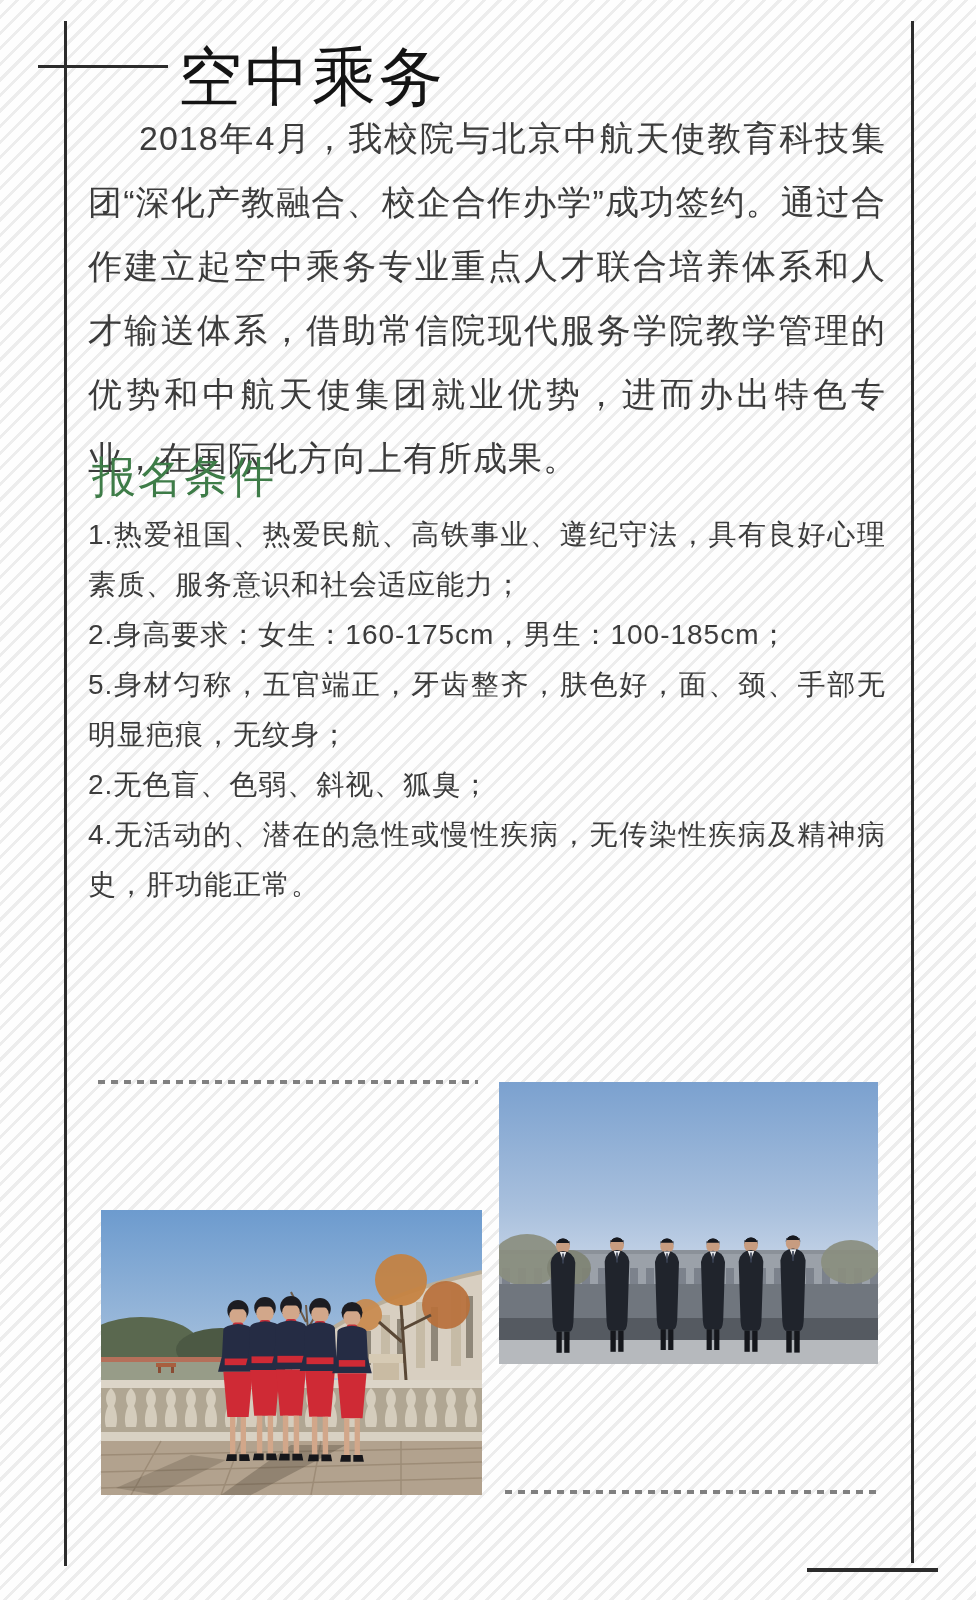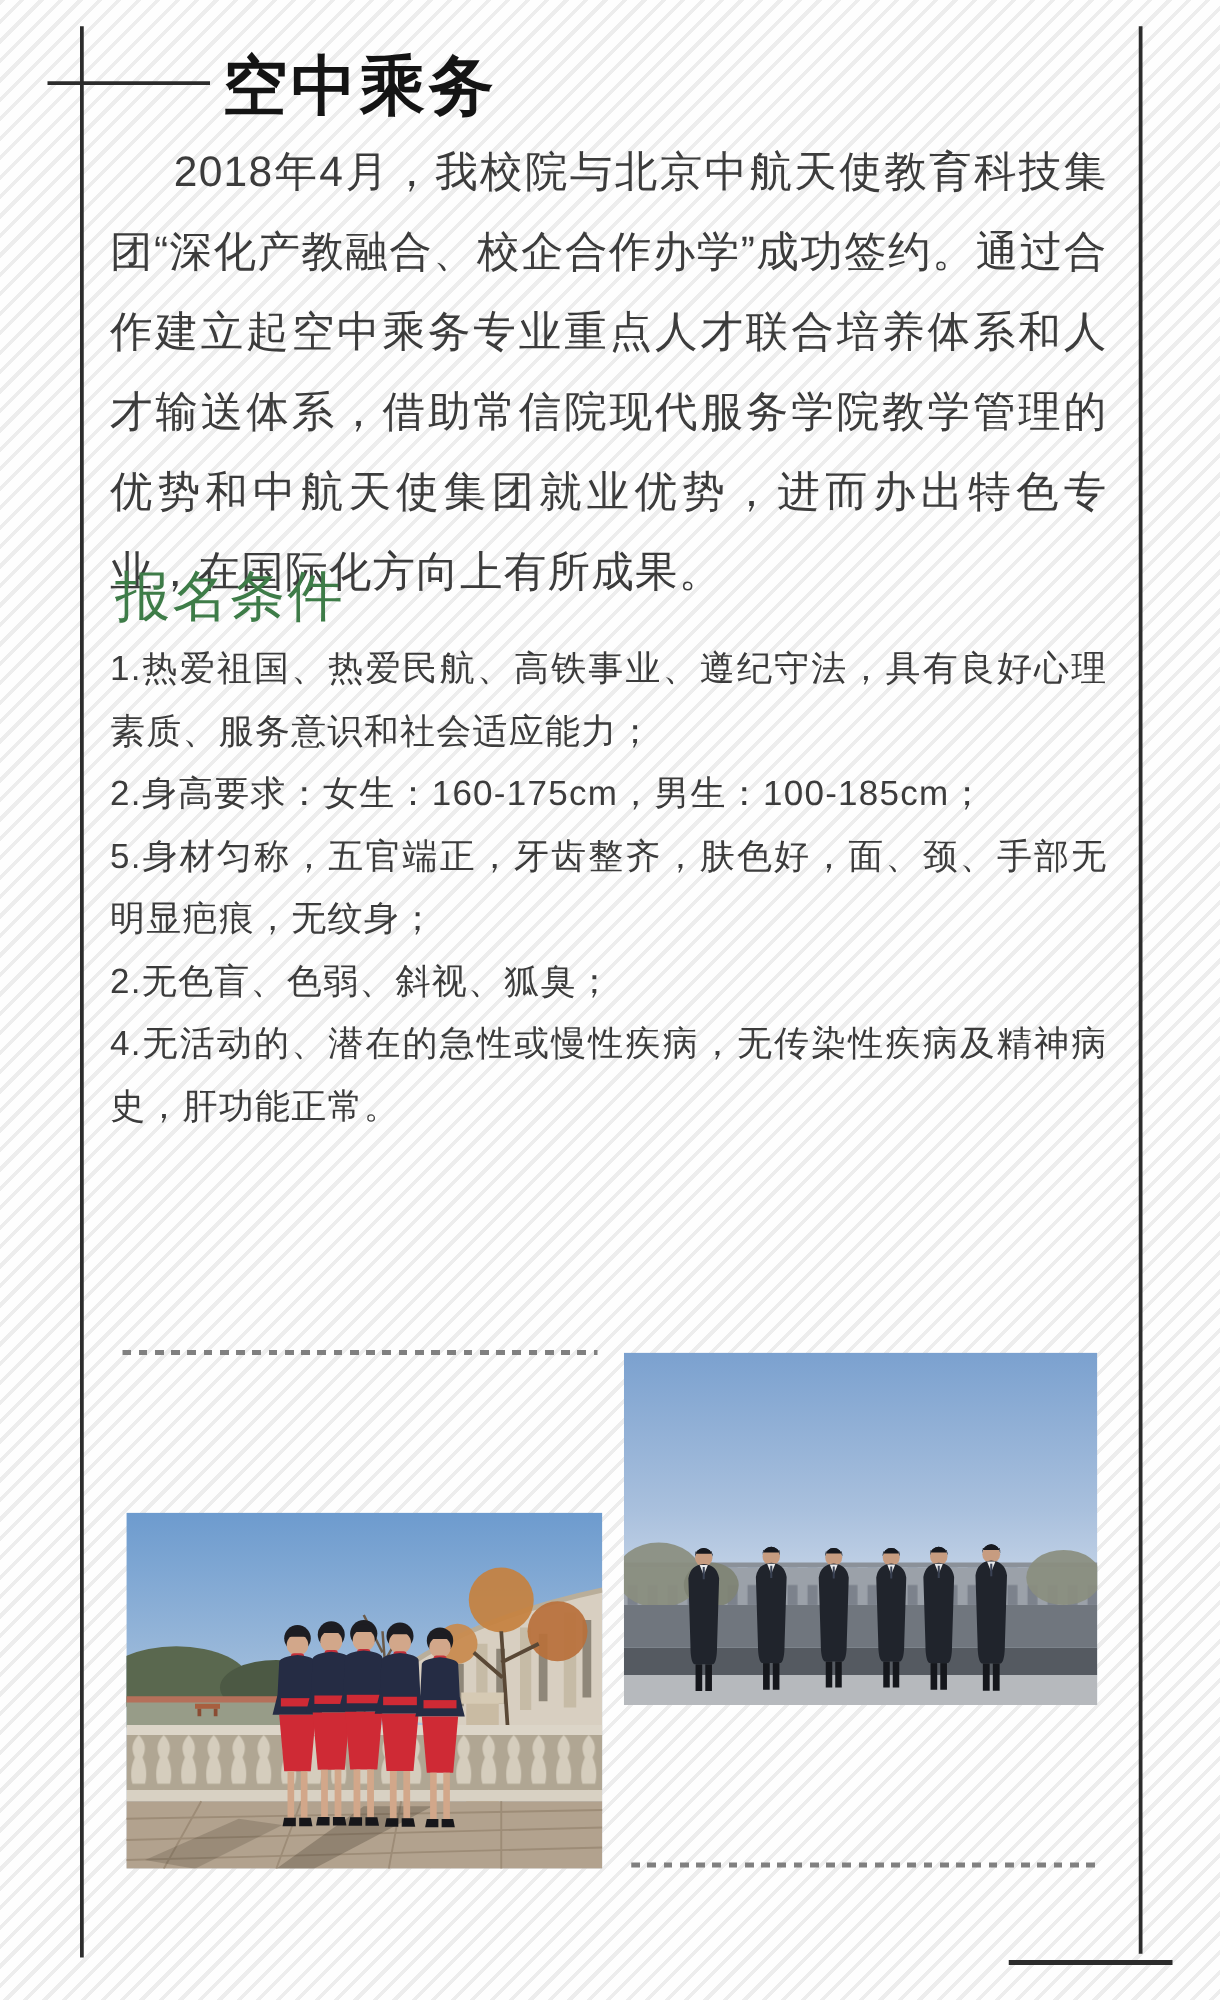--- a/index.html
+++ b/index.html
@@ -17,21 +17,21 @@
       #fefefe;
   }
   .vline{position:absolute;width:3px;background:#2c2c2c;}
   .vline.left{left:64px;top:21px;height:1545px;}
   .vline.right{left:911px;top:21px;height:1542px;}
   .hline{position:absolute;background:#2c2c2c;}
   .hline.title-line{left:38px;top:65px;width:130px;height:3px;}
   .hline.bottom-line{left:807px;top:1568px;width:131px;height:4px;}
   .title{
     position:absolute;left:178px;top:34px;margin:0;
-    font-size:52px;font-weight:700;color:#141414;letter-spacing:3px;
+    font-size:64px;font-weight:400;color:#141414;letter-spacing:3px;
   }
   .intro{
     position:absolute;left:88px;top:106px;width:798px;margin:0;
     font-size:34px;line-height:64px;color:#3c3c3c;letter-spacing:1px;
     text-indent:1.5em;text-align:justify;
   }
   .green-heading{
     position:absolute;left:92px;top:448px;margin:0;
     font-size:44px;font-weight:500;color:#3e7c48;letter-spacing:2px;
   }

